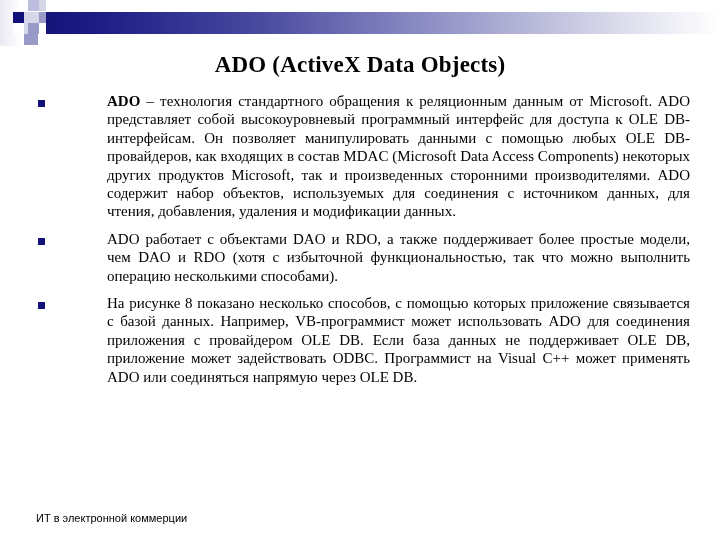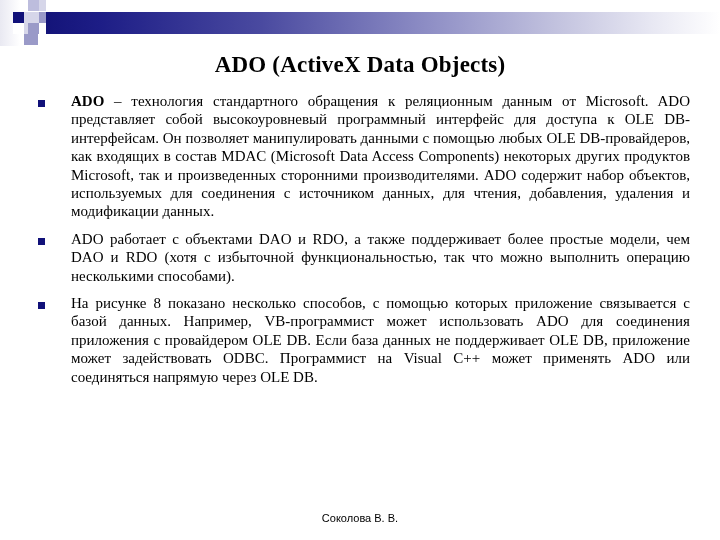--- a/index.html
+++ b/index.html
@@ -82,20 +82,21 @@
     position: absolute;
     left: 38px;
     top: 92px;
     width: 652px;
   }
 
   .bullet-row {
     display: flex;
     align-items: flex-start;
     margin-bottom: 9px;
+    gap: 36px;
   }
 
   .bullet-marker {
     flex: 0 0 auto;
     width: 7px;
     height: 7px;
     background: #111179;
     margin-top: 8px;
     margin-right: 0;
   }
@@ -180,14 +181,14 @@
 
 
   <div class="bullet-row">
     <span class="bullet-marker"></span>
     <div class="bullet-text">На рисунке 8 показано несколько способов, с помощью которых приложение связывается с базой данных. Например, VB-программист может использовать ADO для соединения приложения с провайдером OLE DB. Если база данных не поддерживает OLE DB, приложение может задействовать ODBC. Программист на Visual C++ может применять ADO или соединяться напрямую через OLE DB.</div>
   </div>
 
 </div>
 
 <div class="footer">
-  <div class="footer-center">Соколова В. В.</div>
+  <div class="footer-left">ИТ в электронной коммерции</div>
 </div>
 
 </body></html>

